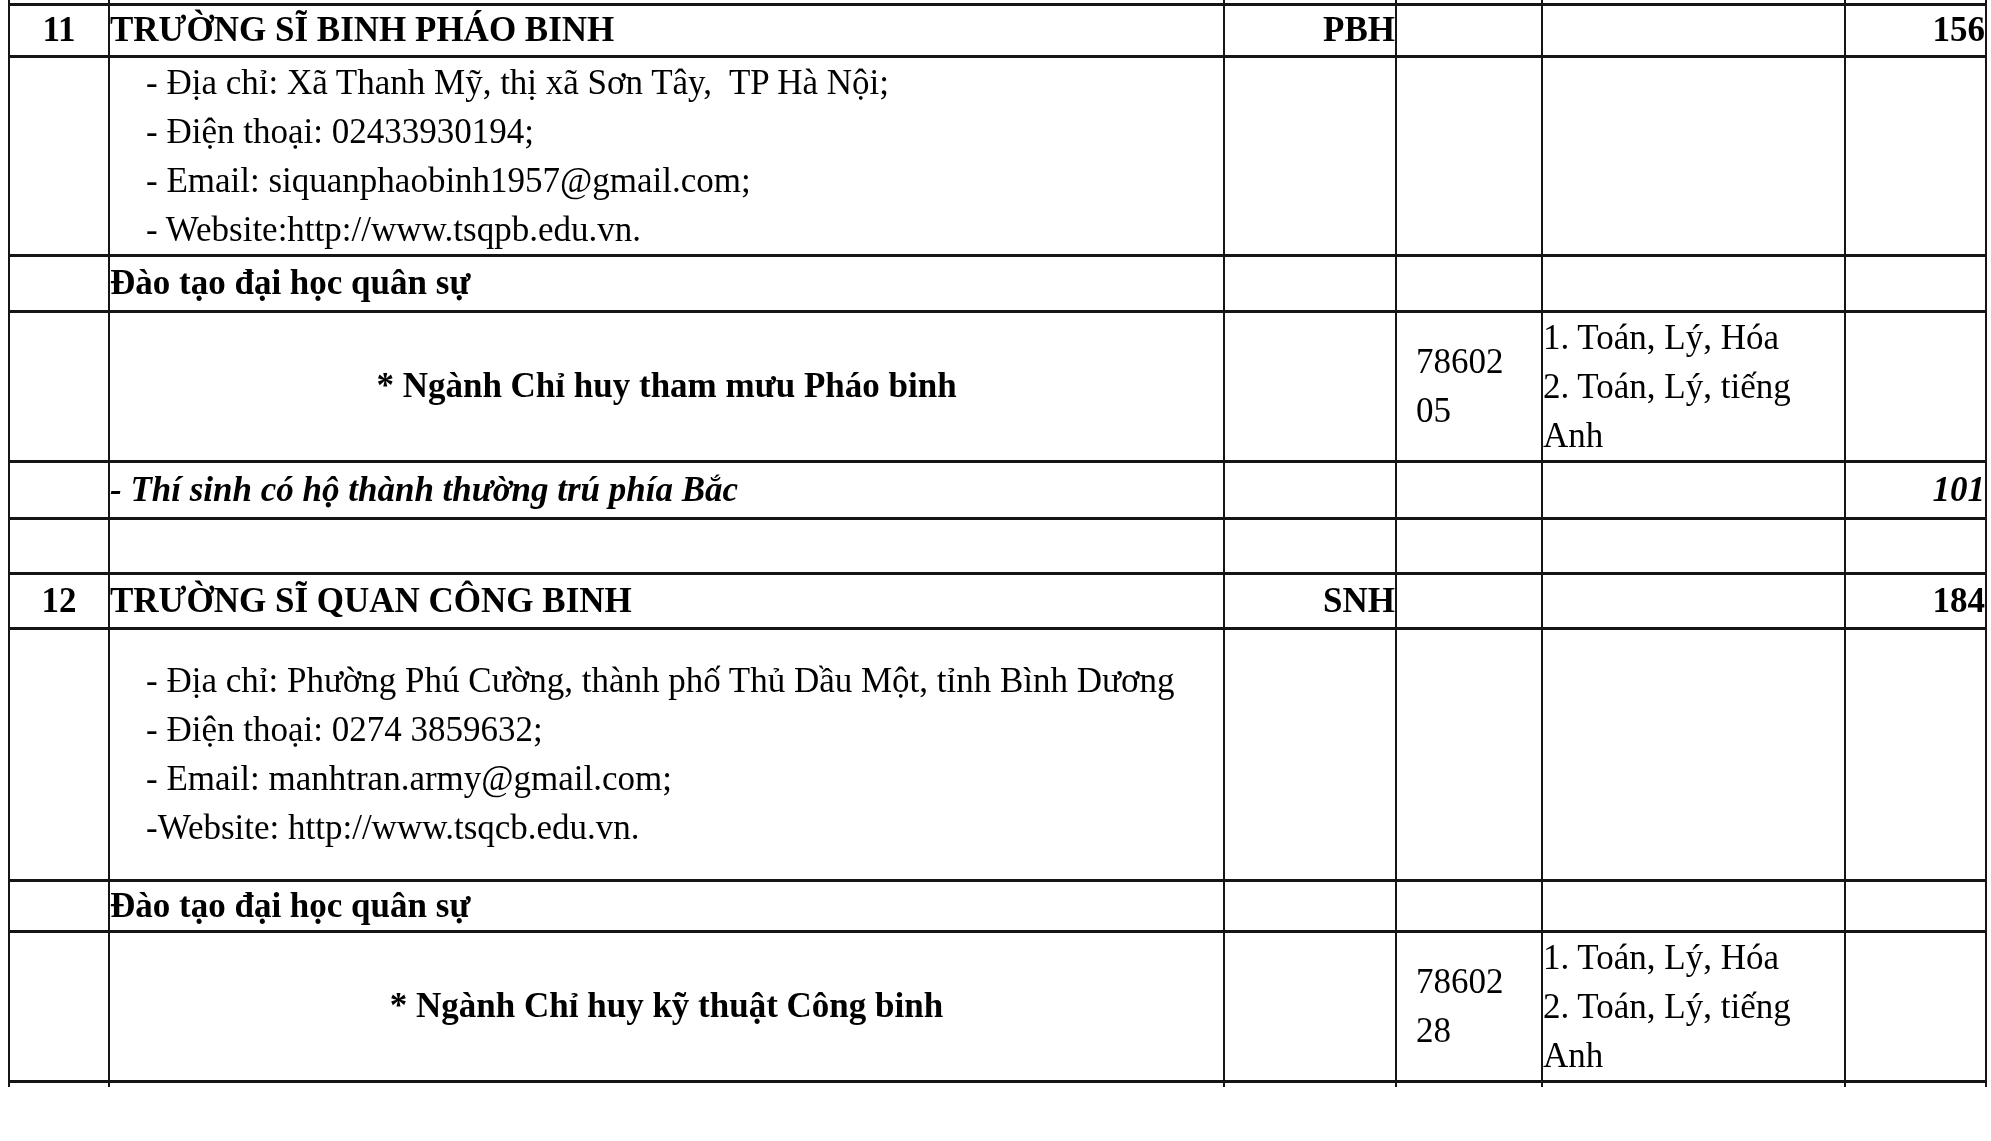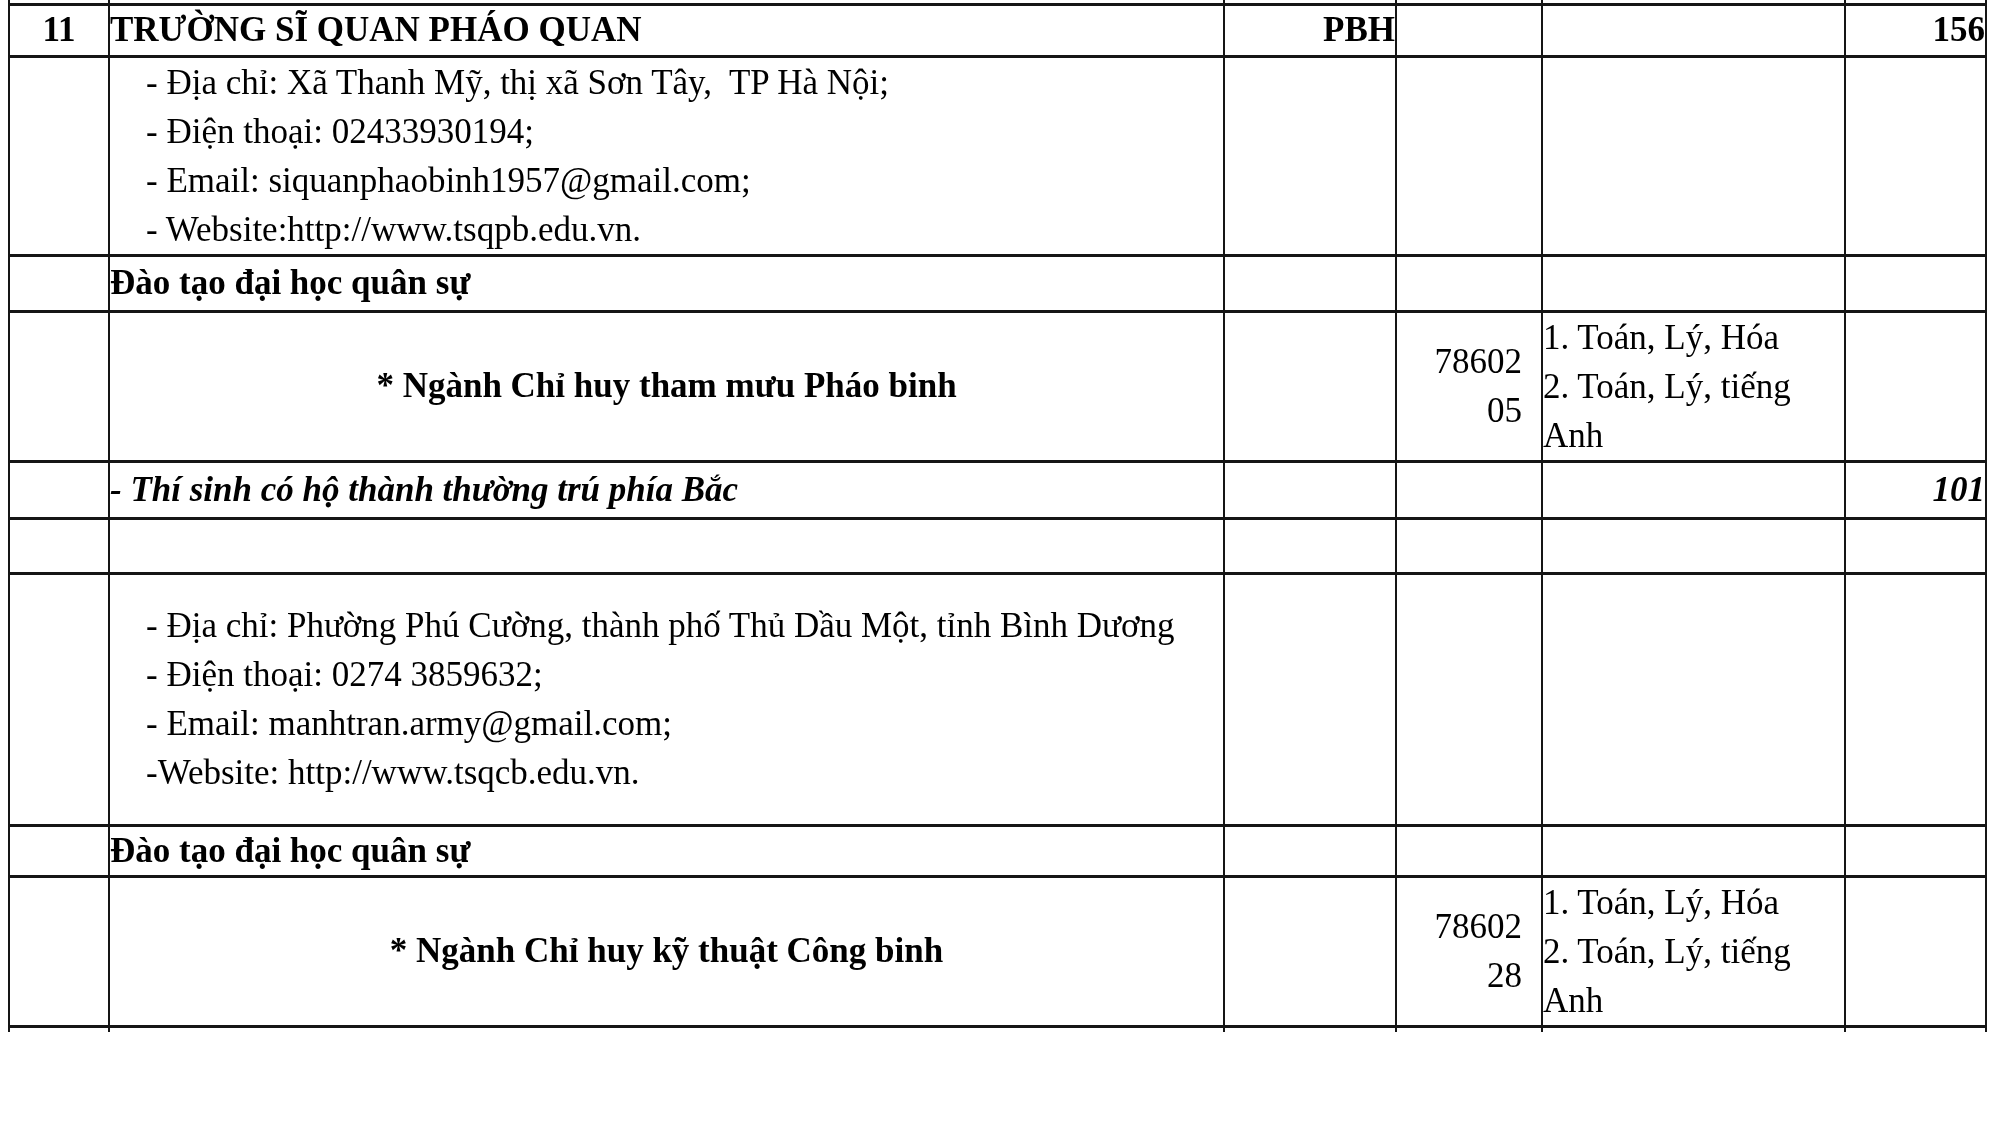--- a/index.html
+++ b/index.html
@@ -74,21 +74,21 @@
     font-weight: bold;
     padding-left: 12px;
     margin-top: 20px;
   }
   td.major-name-cell {
     font-weight: bold;
     padding-left: 12px;
     text-align: center;
   }
   td.major-code-cell {
-    text-align: right;
+    text-align: left;
     font-weight: normal;
   }
   .major-code-text {
     max-width: 106px;
     margin: 0 auto;
     line-height: 49px;
   }
   td.subjects-cell {
     padding-left: 12px;
     padding-right: 6px;
@@ -128,21 +128,21 @@
       <td></td>
       <td></td>
       <td></td>
       <td></td>
       <td></td>
       <td></td>
     </tr>
 
     <tr style="height:52px">
       <td class="stt-cell">11</td>
-      <td class="name-cell">TRƯỜNG SĨ QUAN PHÁO QUAN</td>
+      <td class="name-cell">TRƯỜNG SĨ BINH PHÁO BINH</td>
       <td class="code-cell">PBH</td>
       <td></td>
       <td></td>
       <td class="quota-cell">156</td>
     </tr>
 
     <tr style="height:193px">
       <td></td>
       <td class="details-cell">
         <div class="detail-line">- Địa chỉ: Xã Thanh Mỹ, thị xã Sơn Tây,  TP Hà Nội;</div>
@@ -191,20 +191,28 @@
 
     <tr style="height:55px">
       <td></td>
       <td></td>
       <td></td>
       <td></td>
       <td></td>
       <td></td>
     </tr>
 
+    <tr style="height:55px">
+      <td class="stt-cell">12</td>
+      <td class="name-cell">TRƯỜNG SĨ QUAN CÔNG BINH</td>
+      <td class="code-cell">SNH</td>
+      <td></td>
+      <td></td>
+      <td class="quota-cell">184</td>
+    </tr>
 
     <tr style="height:252px">
       <td></td>
       <td class="details-cell">
         <div class="detail-line">- Địa chỉ: Phường Phú Cường, thành phố Thủ Dầu Một, tỉnh Bình Dương</div>
         <div class="detail-line">- Điện thoại: 0274 3859632;</div>
         <div class="detail-line">- Email: manhtran.army@gmail.com;</div>
         <div class="detail-line">-Website: http://www.tsqcb.edu.vn.</div>
       </td>
       <td></td>

